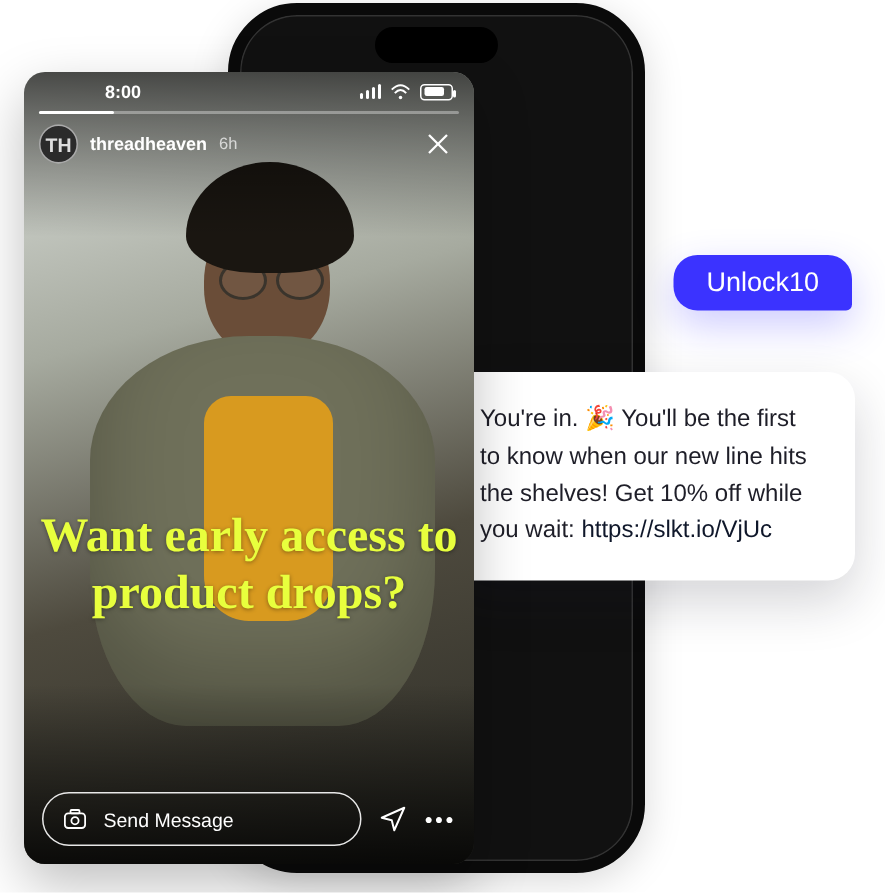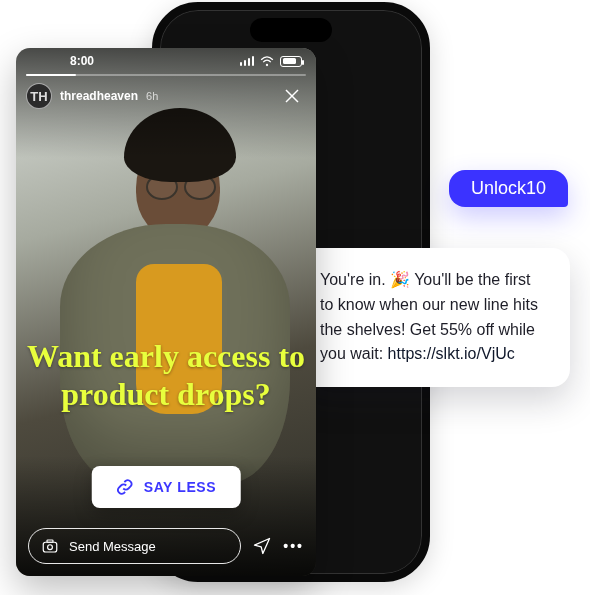--- a/index.html
+++ b/index.html
@@ -279,29 +279,20 @@
     <div class="close-x">
       <svg width="18" height="18" viewBox="0 0 24 24">
           <line x1="4" y1="4" x2="20" y2="20"></line>
           <line x1="20" y1="4" x2="4" y2="20"></line>
         </svg>
     </div>
   </div>
 
   <div class="headline">Want early access to product drops?</div>
 
-  <div class="cta">
-    <span class="link-ic">
-      <svg viewBox="0 0 24 24">
-          <path d="M10 14a5 5 0 0 0 7 0l3-3a5 5 0 0 0-7-7l-1.5 1.5"></path>
-          <path d="M14 10a5 5 0 0 0-7 0l-3 3a5 5 0 0 0 7 7l1.5-1.5"></path>
-        </svg>
-    </span>
-    <span>SAY LESS</span>
-  </div>
 
   <div class="reply">
     <div class="reply-pill">
       <span class="cam">
         <svg viewBox="0 0 24 24" width="18" height="18">
             <rect x="3" y="7" width="18" height="13" rx="3" fill="none" stroke="#fff" stroke-width="1.6"></rect>
             <circle cx="12" cy="13.5" r="3.2" fill="none" stroke="#fff" stroke-width="1.6"></circle>
             <rect x="8" y="4" width="8" height="3" rx="1" fill="none" stroke="#fff" stroke-width="1.6"></rect>
           </svg>
       </span>
@@ -316,14 +307,14 @@
       <span>•••</span>
     </div>
   </div>
 </div>
 
 <div class="bubble-blue">
   <span>Unlock10</span>
 </div>
 
 <div class="bubble-white">
-  <span>You're in. 🎉 You'll be the first to know when our new line hits the shelves! Get 55% off while you wait: </span><a href="#">https://slkt.io/VjUc</a>
+  <span>You're in. 🎉 You'll be the first to know when our new line hits the shelves! Get 10% off while you wait: </span><a href="#">https://slkt.io/VjUc</a>
 </div>
 
 </body></html>

